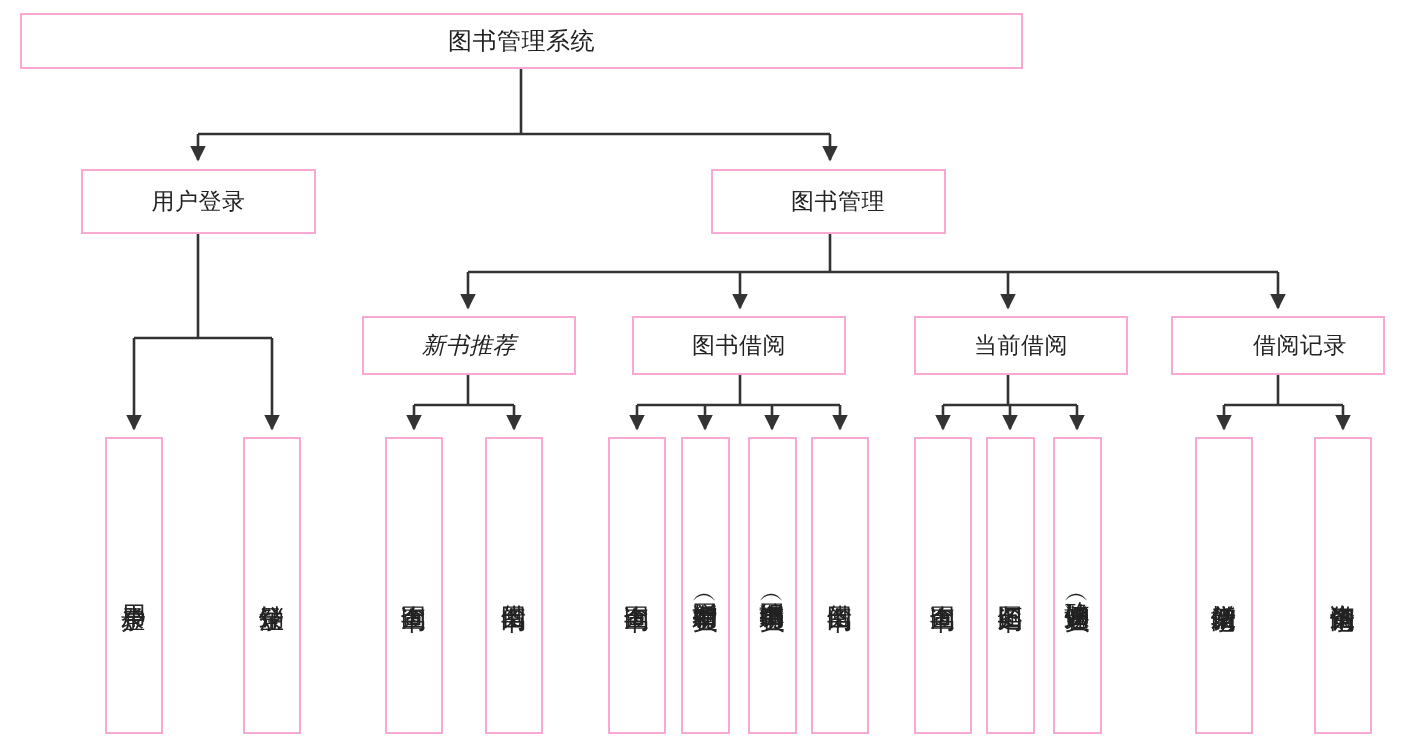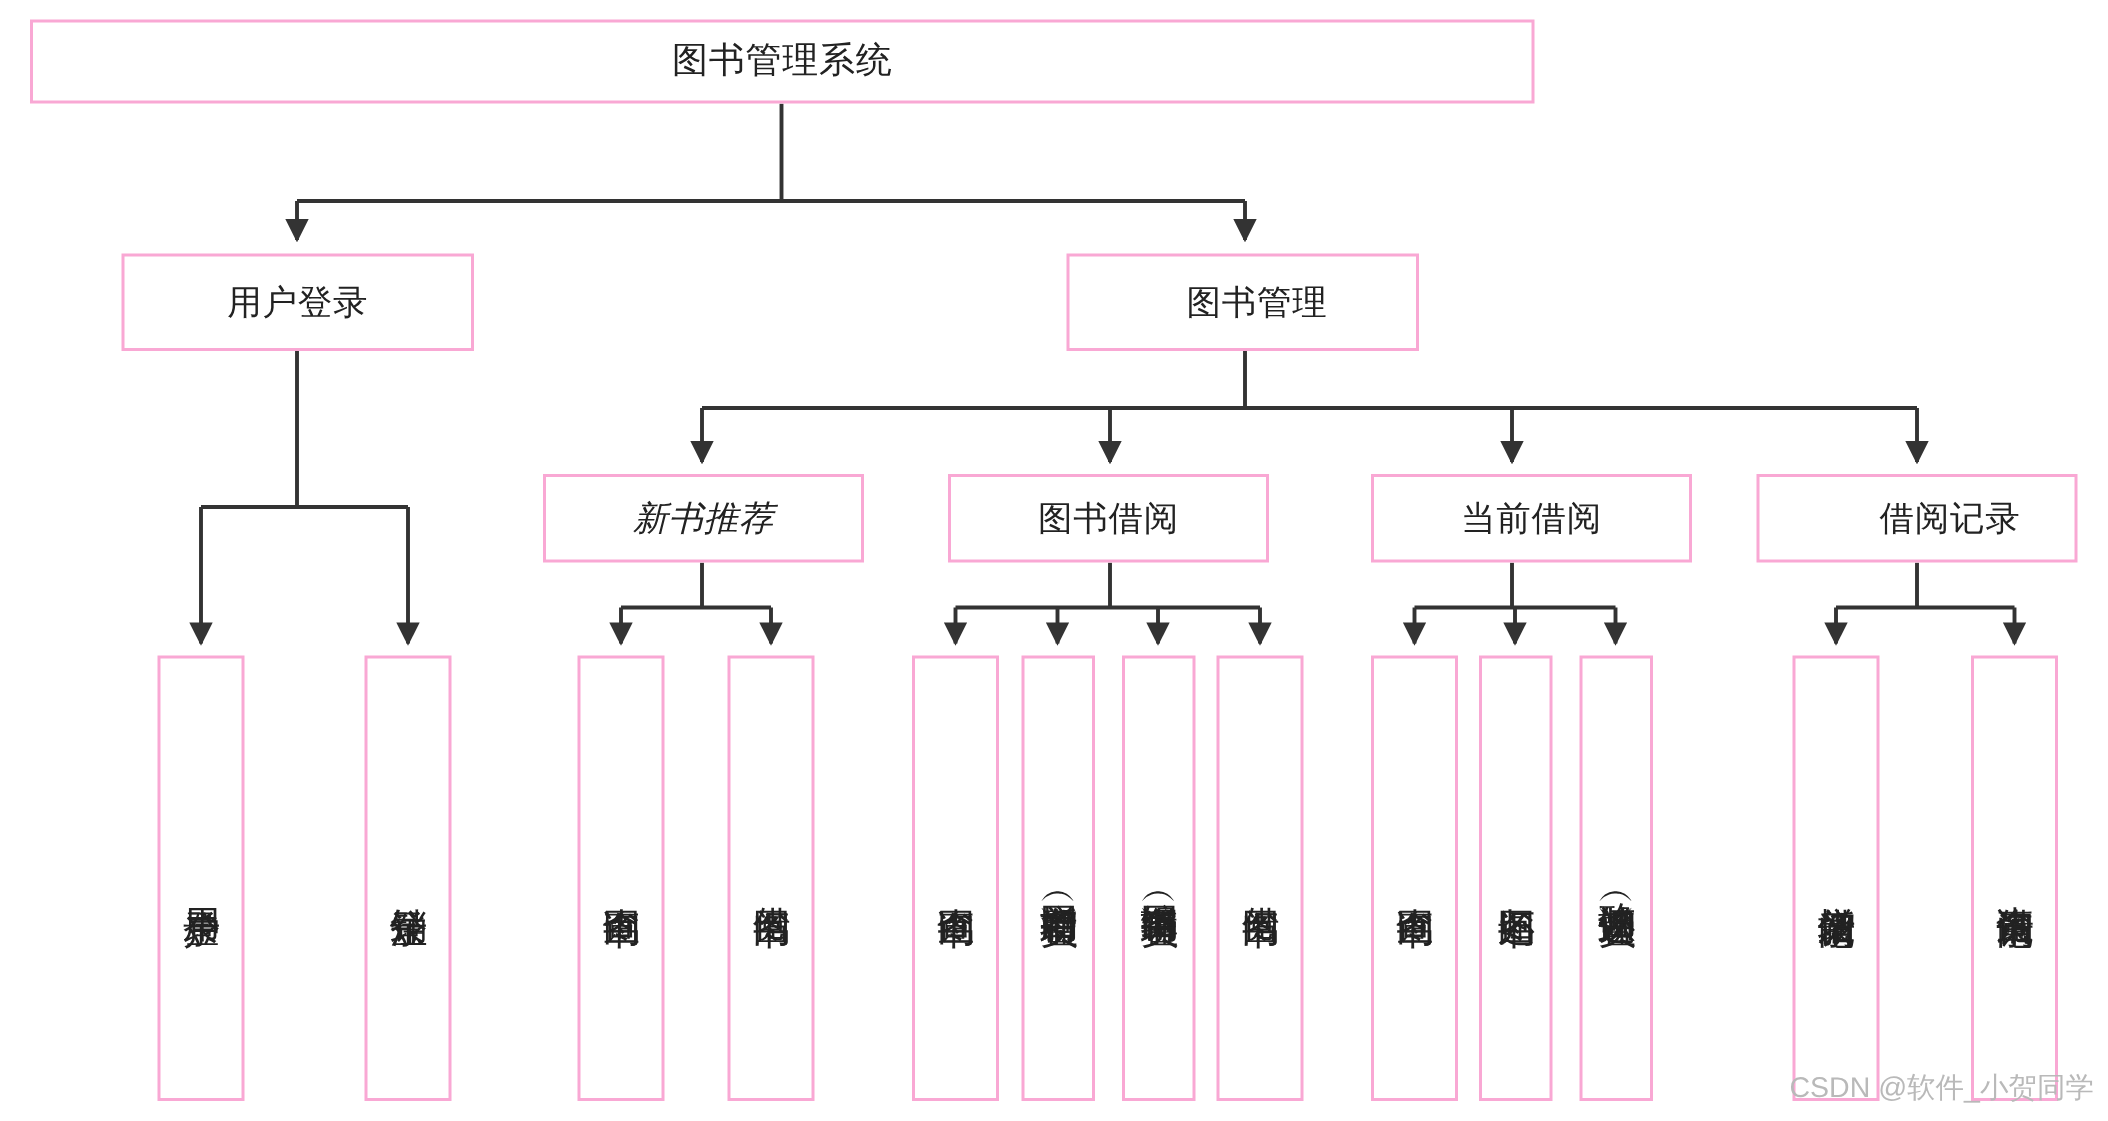--- a/index.html
+++ b/index.html
@@ -193,15 +193,14 @@
     <span class="label">确认归还（管理员）</span>
   </div>
 
   <div class="node vert" style="left:1195px; top:437px; width:58px; height:297px;">
     <span class="label">新增借阅记录</span>
   </div>
   <div class="node vert" style="left:1314px; top:437px; width:58px; height:297px;">
     <span class="label">查询借阅记录</span>
   </div>
 
-  <div class="watermark">CSDN @软件_小贺同学</div>
 
 </div>
 
 </body></html>

